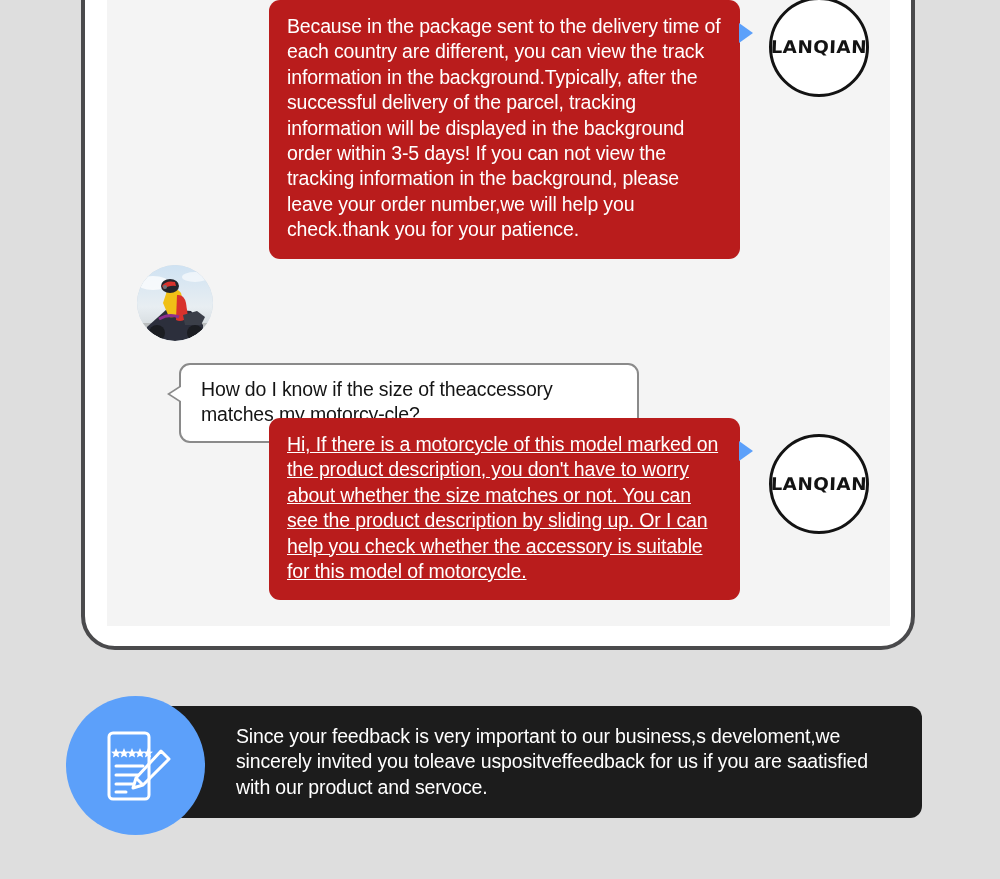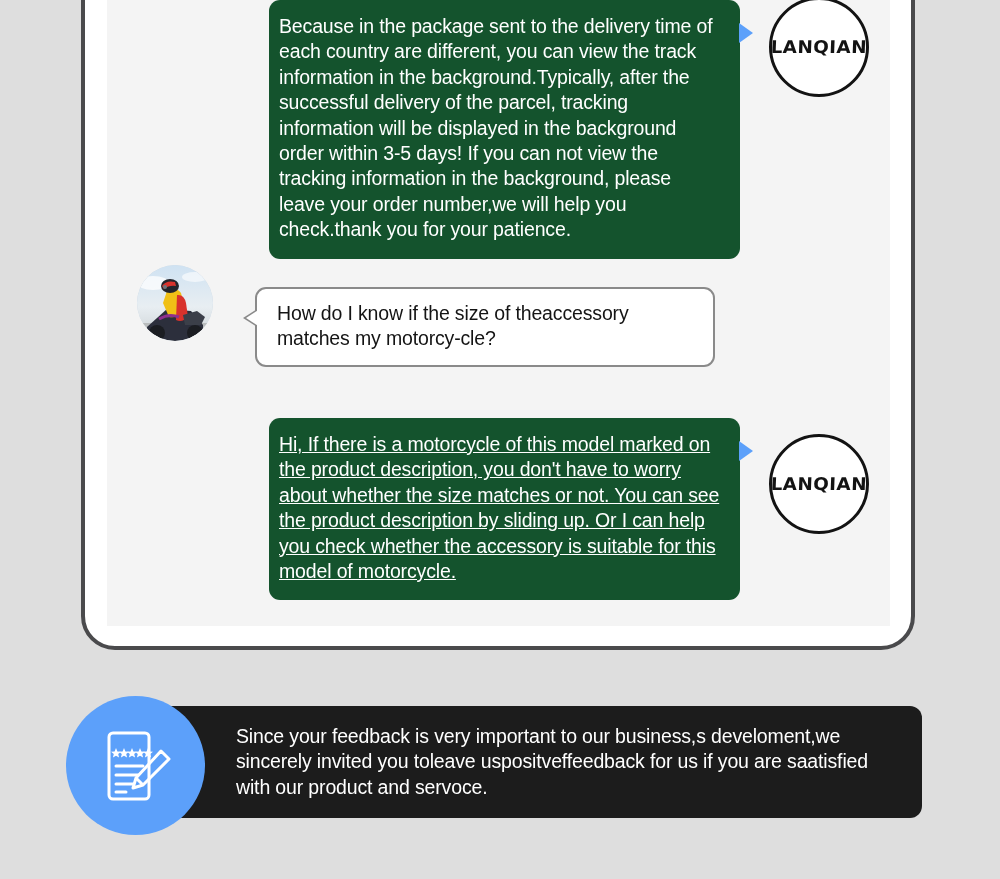--- a/index.html
+++ b/index.html
@@ -48,24 +48,24 @@
   
   .bubble {
     position: relative;
     box-sizing: border-box;
     font-size: 19.5px;
     line-height: 25.4px;
     letter-spacing: -0.15px;
   }
 
   .bubble.agent {
-    background: #14532d;
+    background: #b91c1c;
     color: #ffffff;
     border-radius: 11px;
-    padding: 14px 18px 16px 10px;
+    padding: 14px 18px 16px 18px;
   }
   .bubble.agent::after {
     content: "";
     position: absolute;
     right: -13px;
     top: 23px;
     width: 0;
     height: 0;
     border-top: 10px solid transparent;
     border-bottom: 10px solid transparent;
@@ -176,21 +176,21 @@
 
 <div id="chat-panel">
 
   <div class="msg-row" style="left:162px; top:60px; width:600px;">
     <div class="bubble agent" style="width:472px;">Because in the package sent to the delivery time of each country are different, you can view the track information in the background.Typically, after the successful delivery of the parcel, tracking information will be displayed in the background order within 3-5 days! If you can not view the tracking information in the background, please leave your order number,we will help you check.thank you for your patience.</div>
     <div class="avatar-brand" style="margin-left:29px; margin-top:-3px;">
       <span class="brand-word">LANQIAN</span>
     </div>
   </div>
 
-  <div class="msg-row" style="left:30px; top:325px;">
+  <div class="msg-row" style="left:30px; top:325px;flex-direction:column;">
     <div class="avatar-photo">
       <svg width="76" height="76" viewBox="0 0 76 76" aria-hidden="true">
         <defs>
           <clipPath id="avclip">
               <circle cx="38" cy="38" r="38"></circle>
             </clipPath>
           <linearGradient id="sky" x1="0" y1="0" x2="0" y2="1">
             <stop offset="0%" stop-color="#cfe2f2"></stop>
             <stop offset="55%" stop-color="#e8eef2"></stop>
             <stop offset="100%" stop-color="#c9cfd2"></stop>

